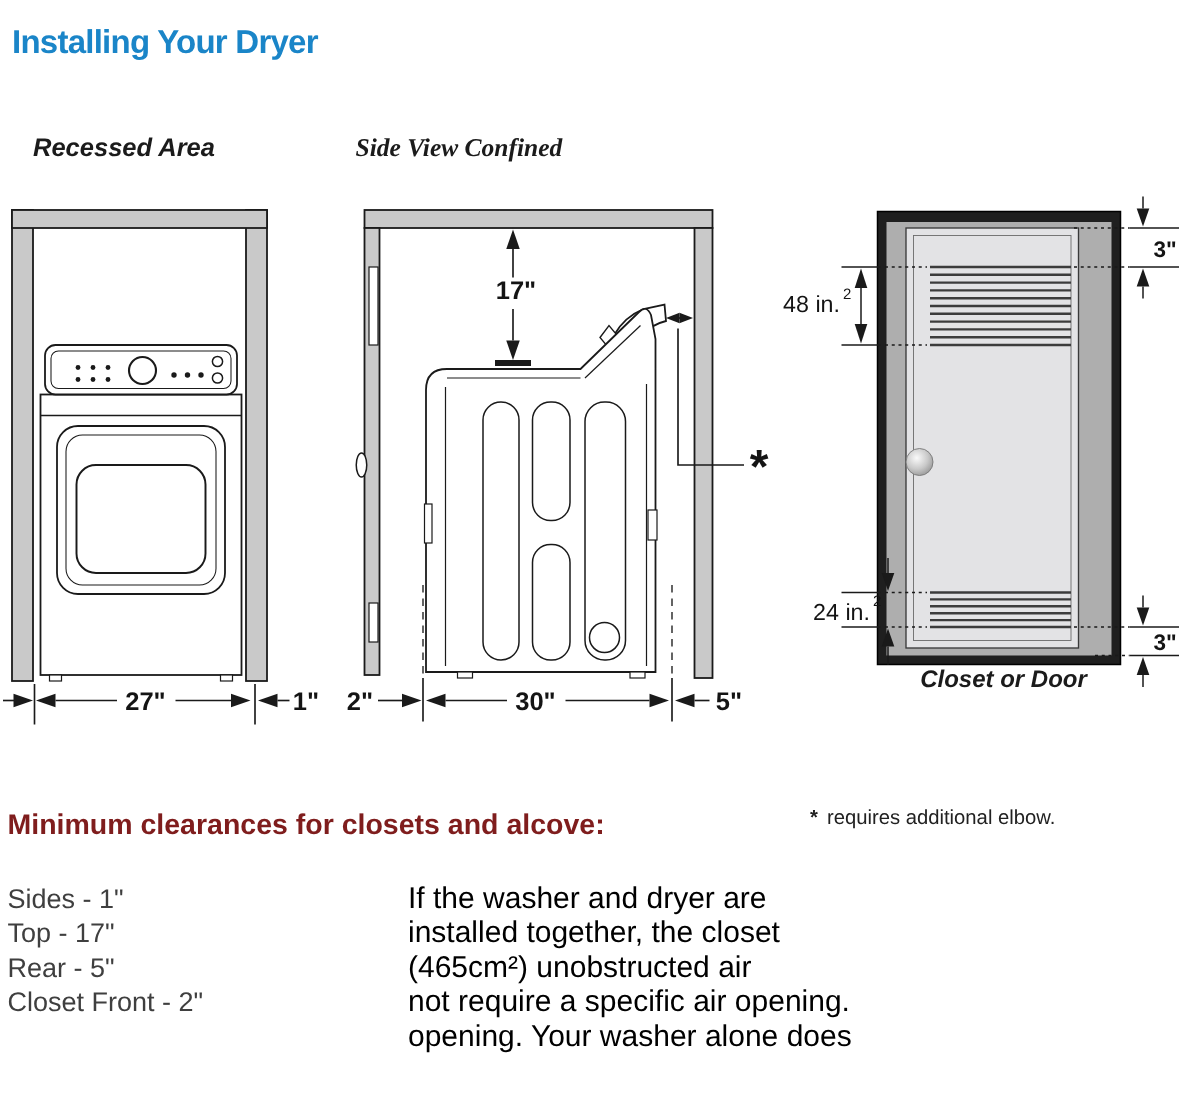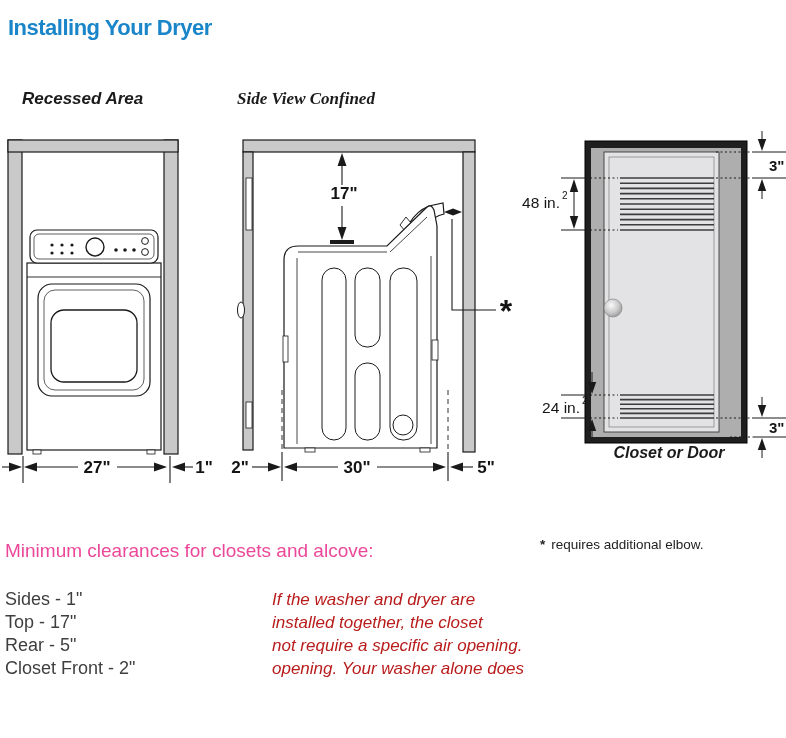--- a/index.html
+++ b/index.html
@@ -11,26 +11,26 @@
         font-style:italic;color:#1b1b1b;}
   #label-recessed{left:10px;margin-left:12px;}
   #label-sideview{left:237px;font-family:Liberation Serif, serif;}
   #diagram-svg{position:absolute;left:0;top:0;}
   .dimT{font:bold 17px "Liberation Sans",sans-serif;fill:#141414;stroke:none;text-anchor:middle;}
   .dim3{font:bold 15px "Liberation Sans",sans-serif;fill:#141414;stroke:none;}
   .ventT{font:15.5px "Liberation Sans",sans-serif;fill:#141414;stroke:none;text-anchor:end;}
   .supT{font:10px "Liberation Sans",sans-serif;fill:#141414;stroke:none;}
   .capT{font:bold italic 16px "Liberation Sans",sans-serif;fill:#1b1b1b;stroke:none;text-anchor:middle;}
   .astT{font:bold 32px "Liberation Sans",sans-serif;fill:#141414;stroke:none;text-anchor:middle;}
-  #clearances-heading{position:absolute;left:5px;top:540px;font-size:19px;font-weight:normal;
-        color:#ec4899;}
+  #clearances-heading{position:absolute;left:5px;top:540px;font-size:19px;font-weight:bold;
+        color:#7f1d1d;}
   #clearance-list{position:absolute;left:5px;top:588px;font-size:18px;line-height:23px;
         color:#3f3f3f;}
-  #air-note{position:absolute;left:272px;top:588px;font-size:17px;line-height:23px;
-        color:#b91c1c;font-style:italic;}
+  #air-note{position:absolute;left:272px;top:588px;font-size:20px;line-height:23px;
+        color:#000000;}
   #footnote{position:absolute;left:540px;top:537px;font-size:13.5px;line-height:16px;
         color:#222;display:flex;gap:6px;}
   #footnote .marker{font-weight:bold;}
 </style>
 </head>
 <body>
 
 <div id="page">
 
   <h1 id="page-title">Installing Your Dryer</h1>
@@ -242,20 +242,21 @@
   <div id="clearance-list">
     <div>Sides - 1"</div>
     <div>Top - 17"</div>
     <div>Rear - 5"</div>
     <div>Closet Front - 2"</div>
   </div>
 
   <div id="air-note">
     <div>If the washer and dryer are</div>
     <div>installed together, the closet</div>
+    <div>(465cm²) unobstructed air</div>
     <div>not require a specific air opening.</div>
     <div>opening. Your washer alone does</div>
   </div>
 
   <div id="footnote">
     <span class="marker">*</span>
     <div>
       <div>requires additional elbow.</div>
     </div>
   </div>

